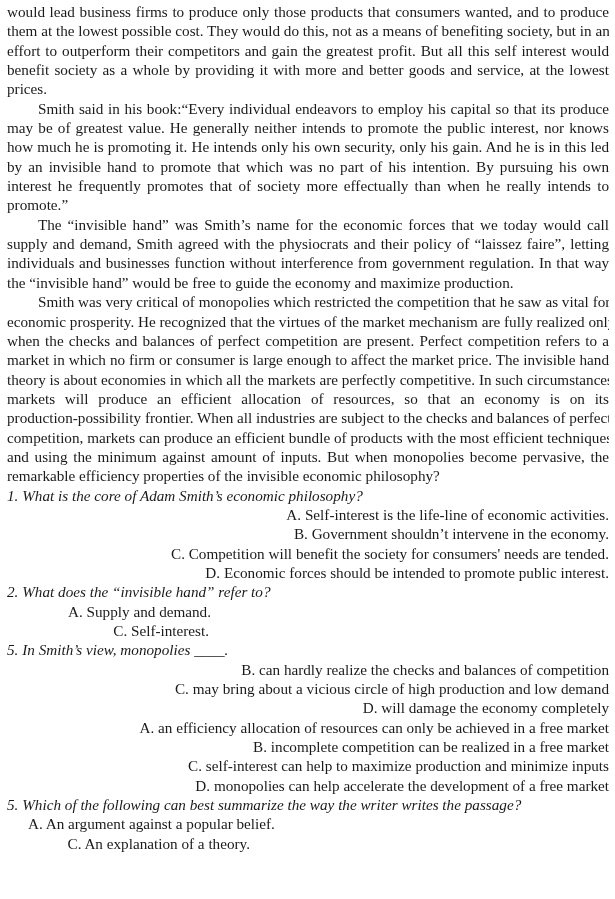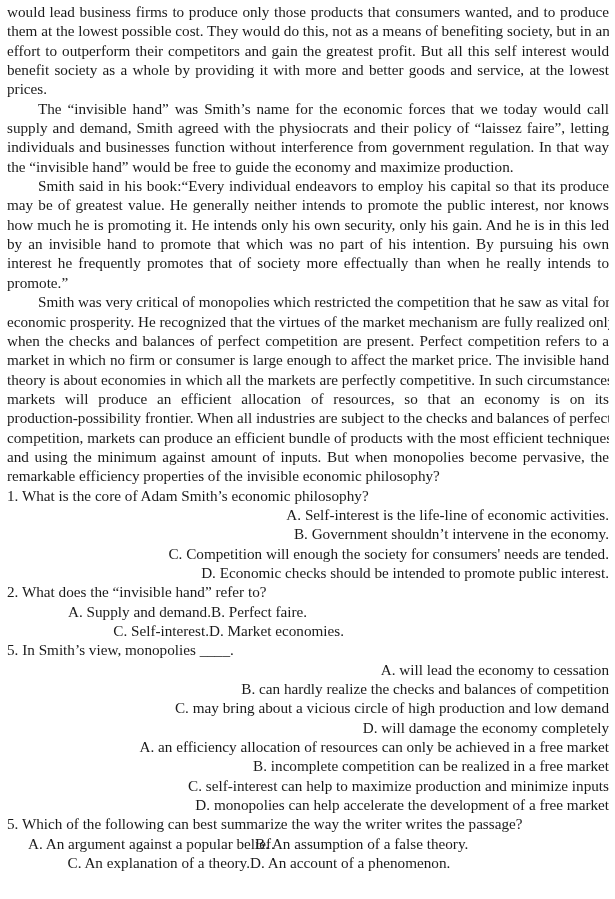--- a/index.html
+++ b/index.html
@@ -6,89 +6,88 @@
   body {
     width: 615px; height: 899px; overflow: hidden;
     font-family: "Liberation Serif", "DejaVu Serif", serif;
     font-size: 15.2px; color: #1a1a1a;
   }
   .page { position: relative; width: 615px; height: 899px; padding: 2px 6px 0 7px; box-sizing: border-box; }
   .line { height: 19.35px; line-height: 19.35px; white-space: nowrap; overflow: hidden; }
   .j { text-align: justify; text-align-last: justify; }
   .indent { padding-left: 31px; }
   .opt { padding-left: 21px; text-align: right; }
-  .q { padding-left: 0; }
-  .opt-pair { display: flex; }
+  .q { padding-left: 0; font-style: italic; }
+  .opt-pair { display: flex; flex-direction: column; }
   .opt-pair .left { display: inline-block; }
 </style>
 </head>
 <body>
 
 <div class="page">
 
   <div>
     <div class="line j">would lead business firms to produce only those products that consumers wanted, and to produce</div>
     <div class="line j">them at the lowest possible cost. They would do this, not as a means of benefiting society, but in an</div>
     <div class="line j">effort to outperform their competitors and gain the greatest profit. But all this self interest would</div>
     <div class="line j">benefit society as a whole by providing it with more and better goods and service, at the lowest</div>
     <div class="line">prices.</div>
   </div>
 
   <div>
-    <div class="line j indent">The “invisible hand” was Smith’s name for the economic forces that we today would call</div>
-    <div class="line j">supply and demand, Smith agreed with the physiocrats and their policy of “laissez faire”, letting</div>
-    <div class="line j">individuals and businesses function without interference from government regulation. In that way</div>
-    <div class="line">the “invisible hand” would be free to guide the economy and maximize production.</div>
-  </div>
-
-  <div>
     <div class="line j indent">Smith said in his book:“Every individual endeavors to employ his capital so that its produce</div>
     <div class="line j">may be of greatest value. He generally neither intends to promote the public interest, nor knows</div>
     <div class="line j">how much he is promoting it. He intends only his own security, only his gain. And he is in this led</div>
     <div class="line j">by an invisible hand to promote that which was no part of his intention. By pursuing his own</div>
     <div class="line j">interest he frequently promotes that of society more effectually than when he really intends to</div>
     <div class="line">promote.”</div>
+  </div>
+
+  <div>
+    <div class="line j indent">The “invisible hand” was Smith’s name for the economic forces that we today would call</div>
+    <div class="line j">supply and demand, Smith agreed with the physiocrats and their policy of “laissez faire”, letting</div>
+    <div class="line j">individuals and businesses function without interference from government regulation. In that way</div>
+    <div class="line">the “invisible hand” would be free to guide the economy and maximize production.</div>
   </div>
 
   <div>
     <div class="line j indent">Smith was very critical of monopolies which restricted the competition that he saw as vital for</div>
     <div class="line j">economic prosperity. He recognized that the virtues of the market mechanism are fully realized only</div>
     <div class="line j">when the checks and balances of perfect competition are present. Perfect competition refers to a</div>
     <div class="line j">market in which no firm or consumer is large enough to affect the market price. The invisible hand</div>
     <div class="line j">theory is about economies in which all the markets are perfectly competitive. In such circumstances,</div>
     <div class="line j">markets will produce an efficient allocation of resources, so that an economy is on its</div>
     <div class="line j">production-possibility frontier. When all industries are subject to the checks and balances of perfect</div>
     <div class="line j">competition, markets can produce an efficient bundle of products with the most efficient techniques</div>
     <div class="line j">and using the minimum against amount of inputs. But when monopolies become pervasive, the</div>
     <div class="line">remarkable efficiency properties of the invisible economic philosophy?</div>
   </div>
 
   <div>
     <div class="line q">1. What is the core of Adam Smith’s economic philosophy?</div>
     <div class="line opt">A. Self-interest is the life-line of economic activities.</div>
     <div class="line opt">B. Government shouldn’t intervene in the economy.</div>
-    <div class="line opt">C. Competition will enough the society for consumers' needs are tended.</div>
-    <div class="line opt">D. Economic checks should be intended to promote public interest.</div>
+    <div class="line opt">C. Competition will benefit the society for consumers' needs are tended.</div>
+    <div class="line opt">D. Economic forces should be intended to promote public interest.</div>
   </div>
 
   <div>
     <div class="line q">2. What does the “invisible hand” refer to?</div>
     <div class="line opt opt-pair">
       <span class="left" style="width:183px">A. Supply and demand.</span>
       <span>B. Perfect faire.</span>
     </div>
     <div class="line opt opt-pair">
       <span class="left" style="width:181px">C. Self-interest.</span>
       <span>D. Market economies.</span>
     </div>
   </div>
 
   <div>
     <div class="line q">5. In Smith’s view, monopolies ____.</div>
-    <div class="line opt">A. will lead the economy to cessation</div>
     <div class="line opt">B. can hardly realize the checks and balances of competition</div>
     <div class="line opt">C. may bring about a vicious circle of high production and low demand</div>
     <div class="line opt">D. will damage the economy completely</div>
   </div>
 
   <div>
     <div class="line opt">A. an efficiency allocation of resources can only be achieved in a free market</div>
     <div class="line opt">B. incomplete competition can be realized in a free market</div>
     <div class="line opt">C. self-interest can help to maximize production and minimize inputs</div>
     <div class="line opt">D. monopolies can help accelerate the development of a free market</div>

